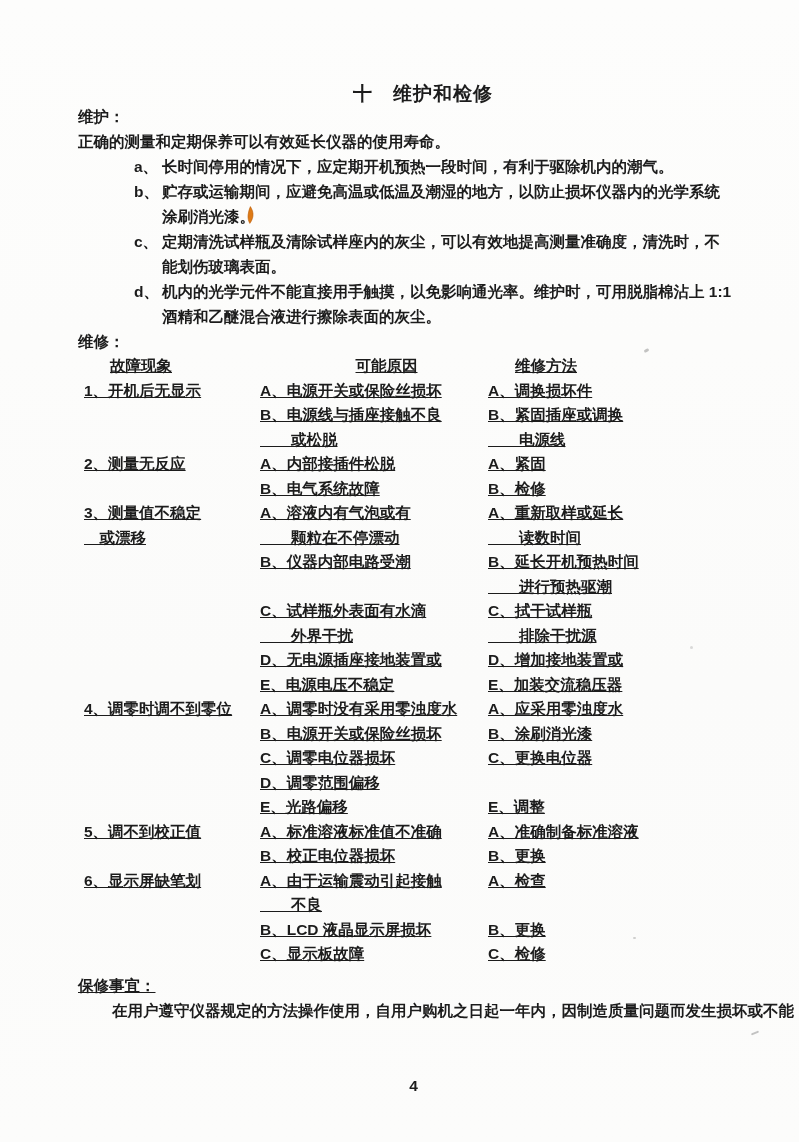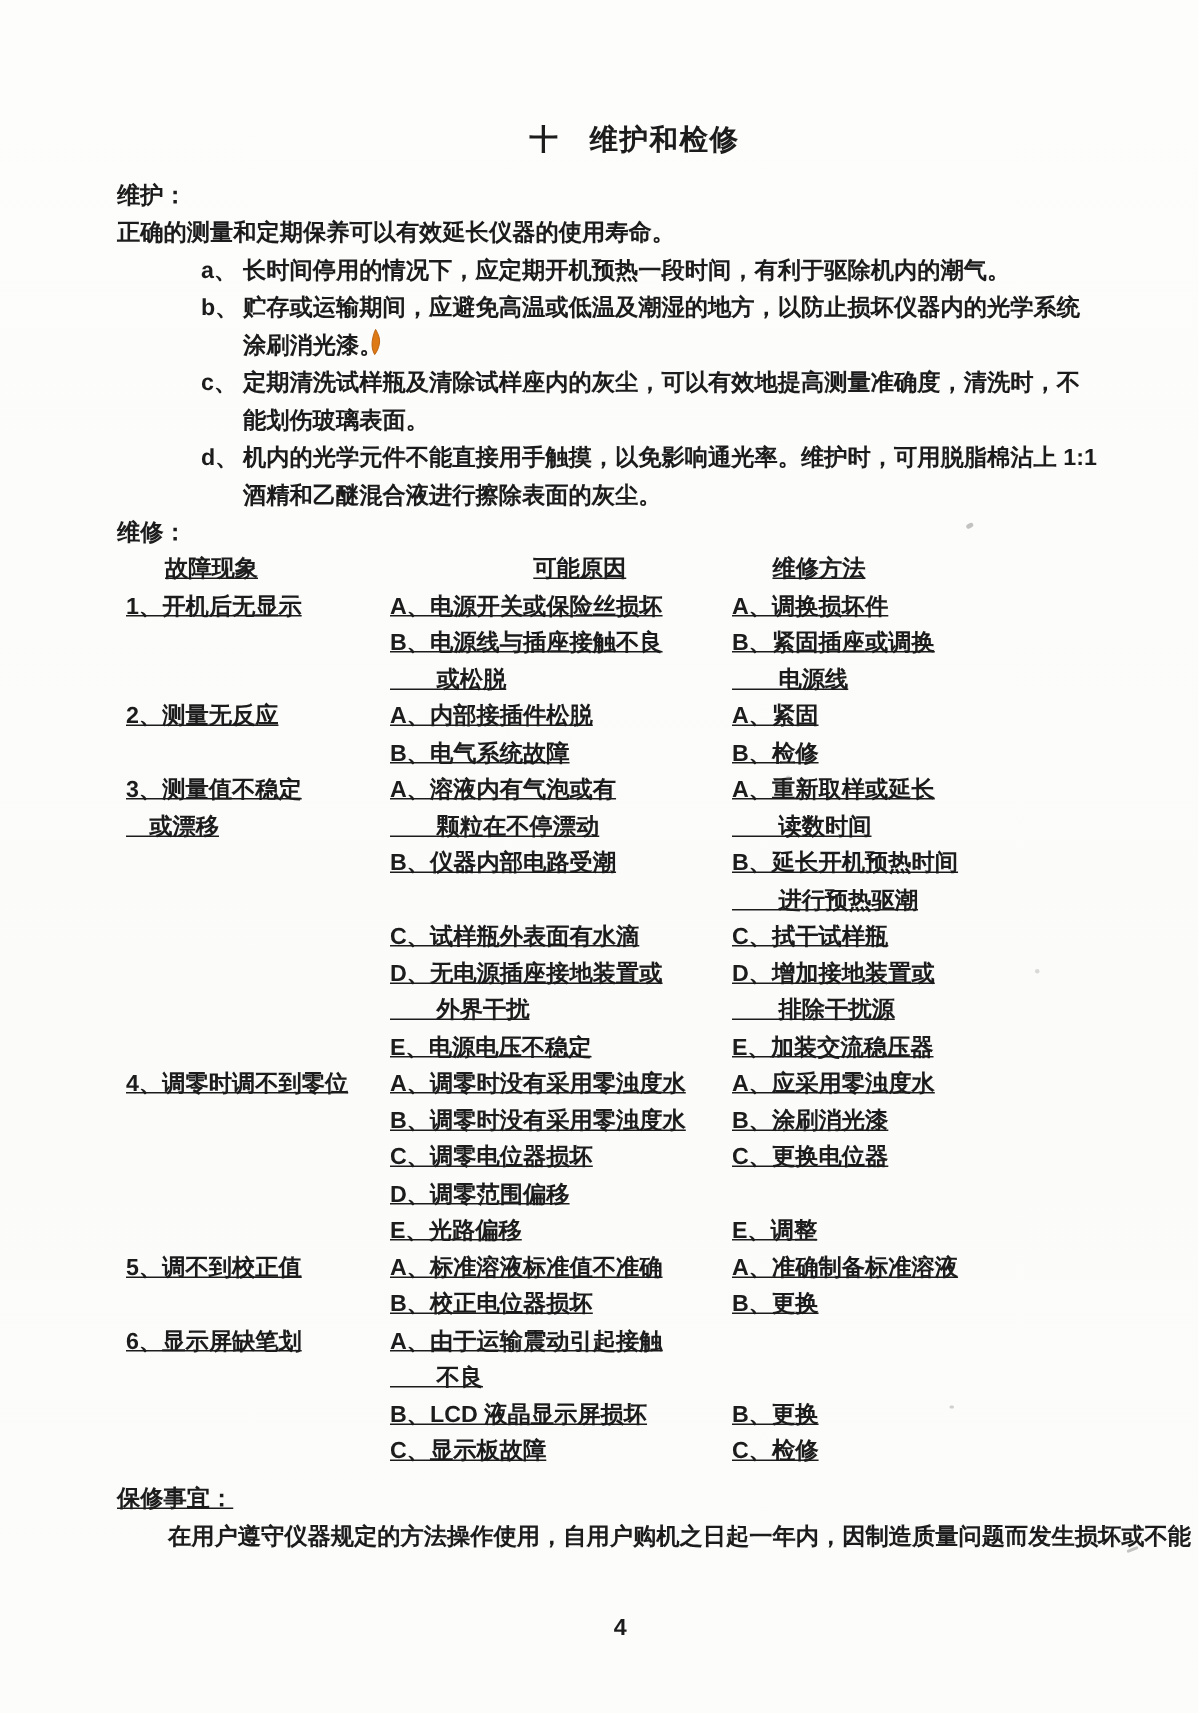--- a/index.html
+++ b/index.html
@@ -16,21 +16,21 @@
   .doc-title {
     padding-top:84px;
     padding-left:47px;
     text-align:center;
     font-size:19px;
     line-height:20px;
     letter-spacing:1px;
     white-space:pre;
   }
   .sec-heading { margin-left:78px; line-height:25px; white-space:pre; }
-  .m-heading  { margin-top:14px; }
+  .m-heading  { }
   .intro { margin-left:78px; line-height:25px; white-space:pre; }
   .mitem { display:flex; margin-left:134px; }
   .mitem .marker { width:28px; flex:0 0 28px; line-height:25px; white-space:pre; }
   .mitem .mlines .line { line-height:25px; white-space:pre; }
   .pen-mark { vertical-align:-3px; margin-left:-10px; }
   .rtable { margin-left:84px; }
   .trow { display:grid; grid-template-columns:176px 228px 1fr;text-decoration:underline; }
   .tcell { white-space:pre; line-height:24.5px; }
   .thead .tcell:nth-child(1) { padding-left:26px; }
   .thead .tcell:nth-child(2) { padding-left:25px;text-align:center; }
@@ -146,41 +146,41 @@
           <div class="tcell"></div>
           <div class="tcell">　　进行预热驱潮</div>
         </div>
         <div class="trow">
           <div class="tcell"></div>
           <div class="tcell">C、试样瓶外表面有水滴</div>
           <div class="tcell">C、拭干试样瓶</div>
         </div>
         <div class="trow">
           <div class="tcell"></div>
+          <div class="tcell">　　外界干扰</div>
+          <div class="tcell">　　排除干扰源</div>
+        </div>
+        <div class="trow">
+          <div class="tcell"></div>
           <div class="tcell">D、无电源插座接地装置或</div>
           <div class="tcell">D、增加接地装置或</div>
-        </div>
-        <div class="trow">
-          <div class="tcell"></div>
-          <div class="tcell">　　外界干扰</div>
-          <div class="tcell">　　排除干扰源</div>
         </div>
         <div class="trow">
           <div class="tcell"></div>
           <div class="tcell">E、电源电压不稳定</div>
           <div class="tcell">E、加装交流稳压器</div>
         </div>
         <div class="trow">
           <div class="tcell">4、调零时调不到零位</div>
           <div class="tcell">A、调零时没有采用零浊度水</div>
           <div class="tcell">A、应采用零浊度水</div>
         </div>
         <div class="trow">
           <div class="tcell"></div>
-          <div class="tcell">B、调零时没有采用零浊度水</div>
+          <div class="tcell">B、电源开关或保险丝损坏</div>
           <div class="tcell">B、涂刷消光漆</div>
         </div>
         <div class="trow">
           <div class="tcell"></div>
           <div class="tcell">C、调零电位器损坏</div>
           <div class="tcell">C、更换电位器</div>
         </div>
         <div class="trow">
           <div class="tcell"></div>
           <div class="tcell">D、调零范围偏移</div>
@@ -196,20 +196,21 @@
           <div class="tcell">A、准确制备标准溶液</div>
         </div>
         <div class="trow">
           <div class="tcell"></div>
           <div class="tcell">B、校正电位器损坏</div>
           <div class="tcell">B、更换</div>
         </div>
         <div class="trow">
           <div class="tcell">6、显示屏缺笔划</div>
           <div class="tcell">A、由于运输震动引起接触</div>
+          <div class="tcell">A、检查</div>
         </div>
         <div class="trow">
           <div class="tcell"></div>
           <div class="tcell">　　不良</div>
           <div class="tcell"></div>
         </div>
         <div class="trow">
           <div class="tcell"></div>
           <div class="tcell">B、LCD 液晶显示屏损坏</div>
           <div class="tcell">B、更换</div>

